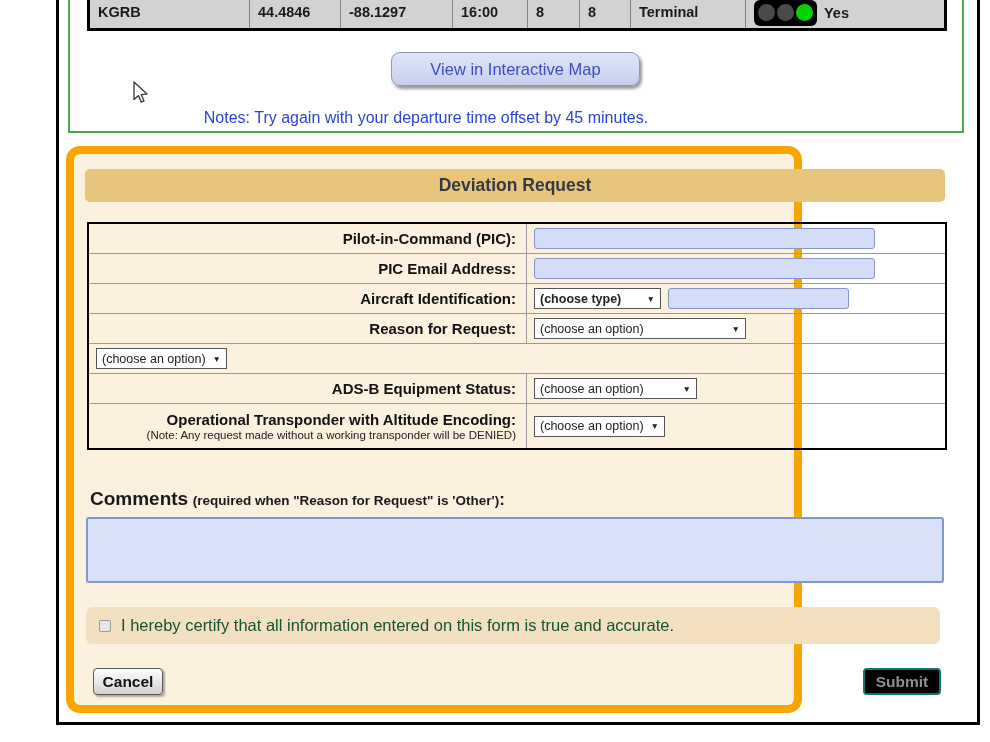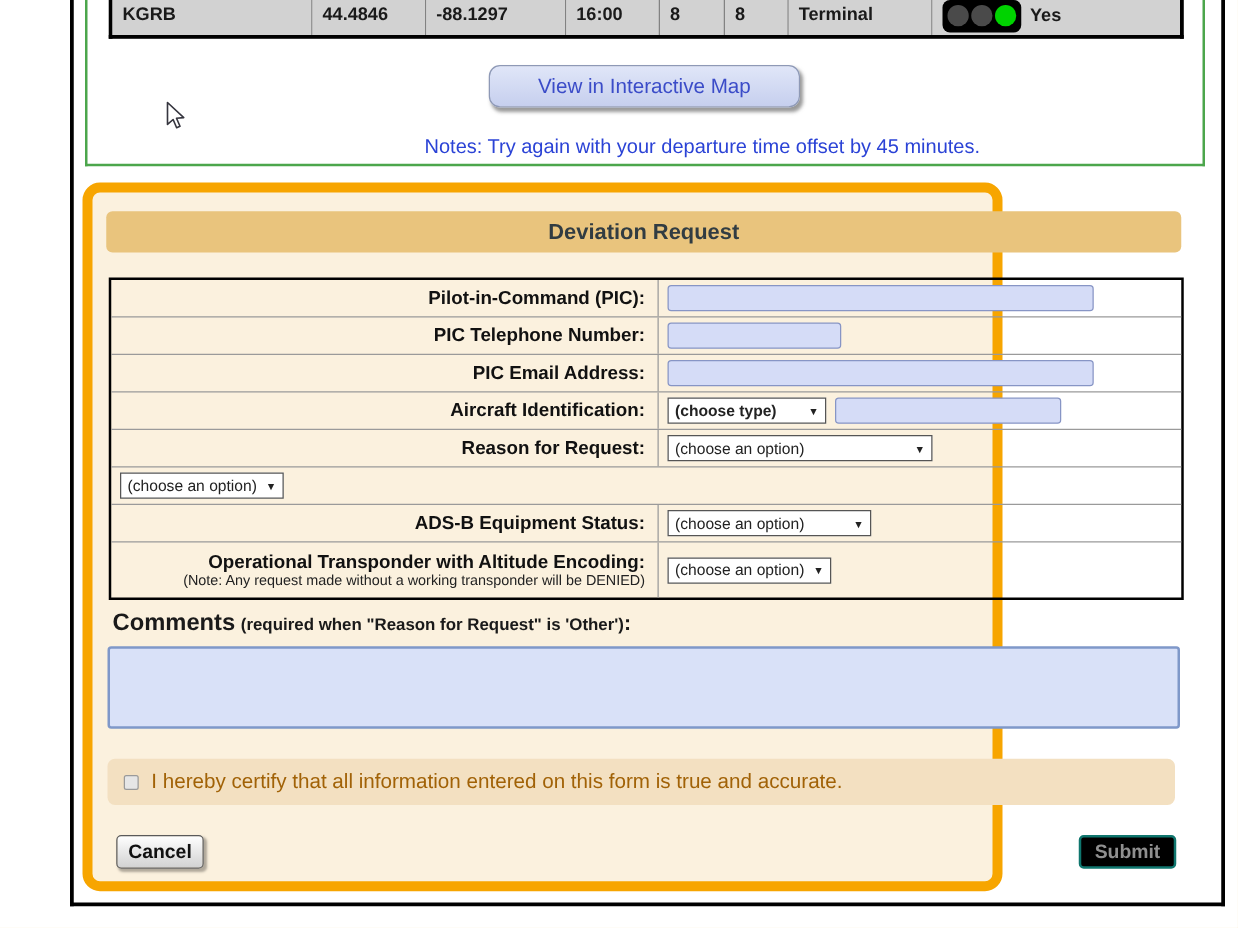--- a/index.html
+++ b/index.html
@@ -46,21 +46,21 @@
     position: absolute; left: 391px; top: 52px; width: 249px; height: 34px;
     border-radius: 9px; border: 1px solid #8e99b6;
     background: linear-gradient(#e0e6f8, #c6cfee);
     box-shadow: 2px 3px 3px rgba(70,70,70,0.55);
     color: #3b4cc8; font-size: 16.5px; font-family: inherit;
     display: flex; align-items: center; justify-content: center; cursor: pointer;
   }
 
   .notes-line {
     position: absolute; left: 68px; top: 109px; width: 716px;
-    text-align: right; color: #2b43d6; font-size: 16px;
+    text-align: center; color: #2b43d6; font-size: 16px;
   }
 
   .cursor-pointer { position: absolute; left: 131px; top: 80px; }
 
   
   .form-box {
     position: absolute; left: 66px; top: 146px; width: 736px; height: 567px;
     border: 8px solid #f7a500; border-radius: 14px; background: #fbf1de;
   }
   .form-inner { position: relative; width: 100%; height: 100%; }
@@ -113,21 +113,21 @@
   .comments-area {
     position: absolute; left: 12px; top: 363px; width: 858px; height: 66px;
     background: #d9e1f8; border: 2px solid #7f98c9; border-radius: 3px;
     resize: none; font-family: inherit; font-size: 14px; padding: 4px; color: #111;
   }
 
   .certify-row {
     position: absolute; left: 12px; top: 453px; width: 854px; height: 37px;
     background: #f3e0c1; border-radius: 6px;
     display: flex; align-items: center; gap: 10px; padding-left: 13px;
-    font-size: 16.5px; color: #a16207;
+    font-size: 16.5px; color: #14532d;
   }
   .certify-checkbox {
     width: 12px; height: 12px; background: #e6e6e6; border: 1px solid #9a9a9a;
     border-radius: 2px; flex: none; cursor: pointer;
   }
 
   .cancel-button {
     position: absolute; left: 19px; top: 514px; width: 70px; height: 27px;
     background: linear-gradient(#fefefe, #d2d2d2);
     border: 1px solid #5a5a5a; border-radius: 4px;
@@ -182,28 +182,20 @@
 
       <div class="form-row">
         <div class="label-cell">
           <span class="lbl">Pilot-in-Command (PIC):</span>
         </div>
         <div class="input-cell">
           <input class="txt-input w-wide" type="text" style="">
         </div>
       </div>
 
-      <div class="form-row">
-        <div class="label-cell">
-          <span class="lbl">PIC Telephone Number:</span>
-        </div>
-        <div class="input-cell">
-          <input class="txt-input w-phone" type="text" style="">
-        </div>
-      </div>
 
       <div class="form-row">
         <div class="label-cell">
           <span class="lbl">PIC Email Address:</span>
         </div>
         <div class="input-cell">
           <input class="txt-input w-wide" type="text" style="">
         </div>
       </div>
 

